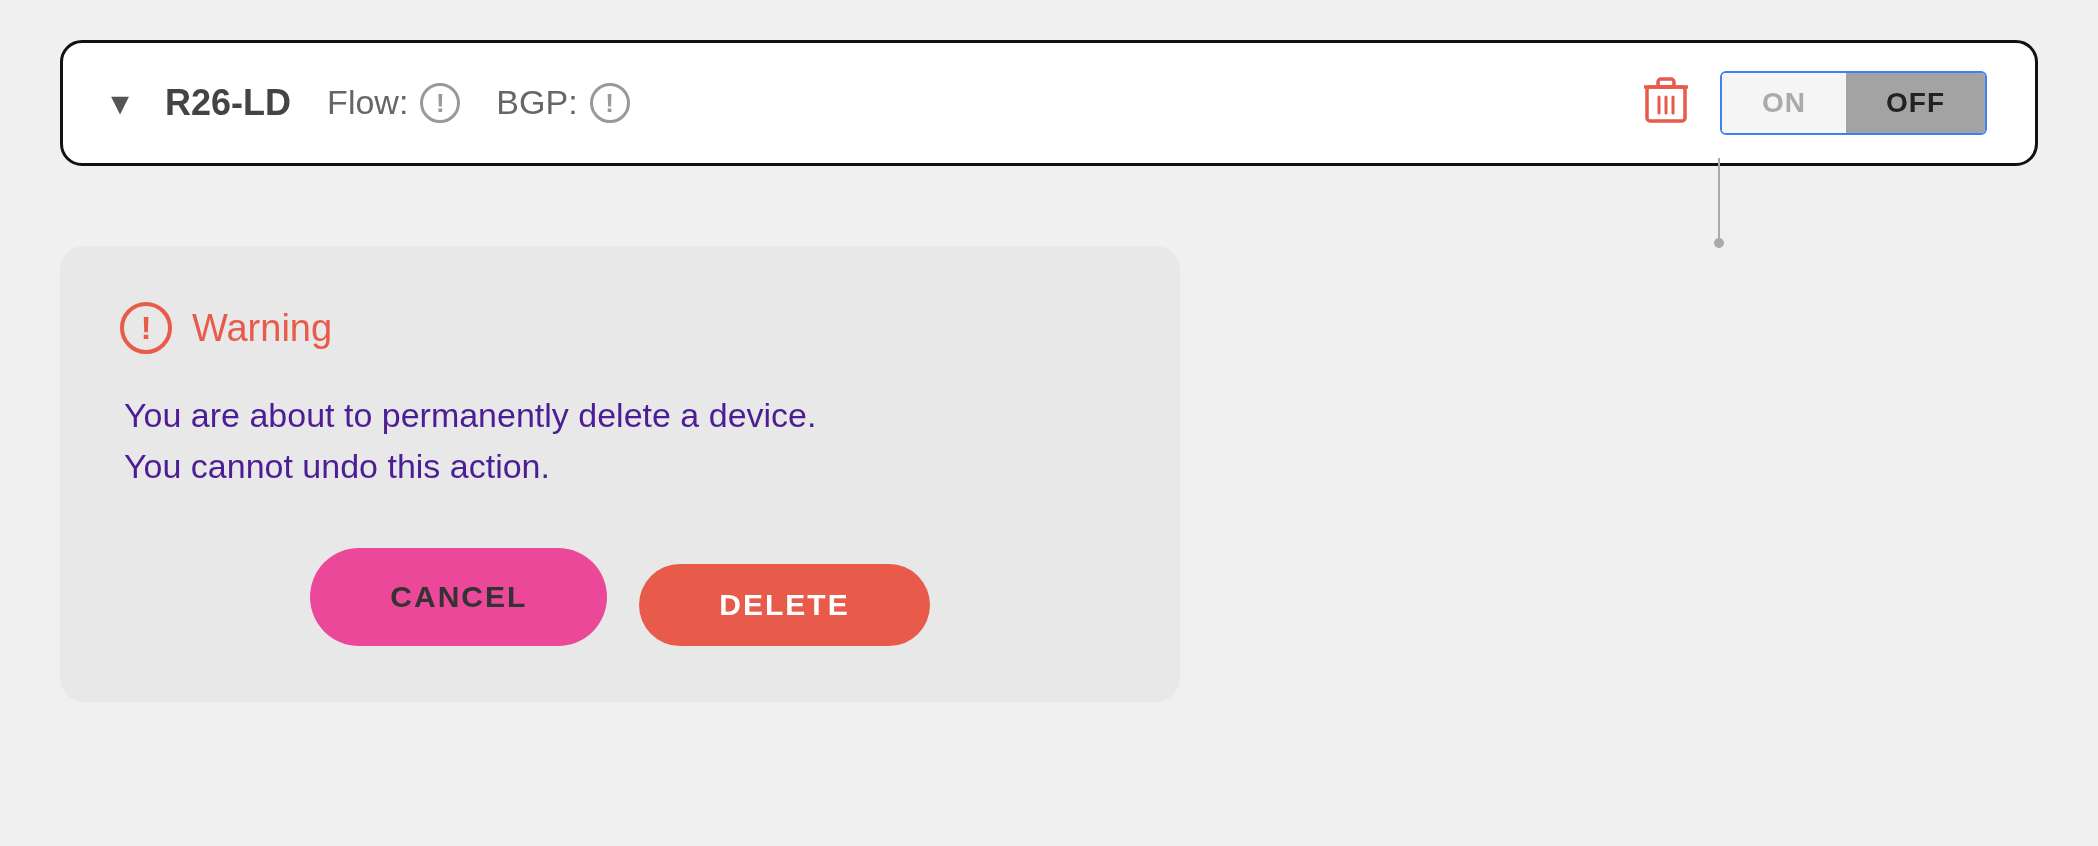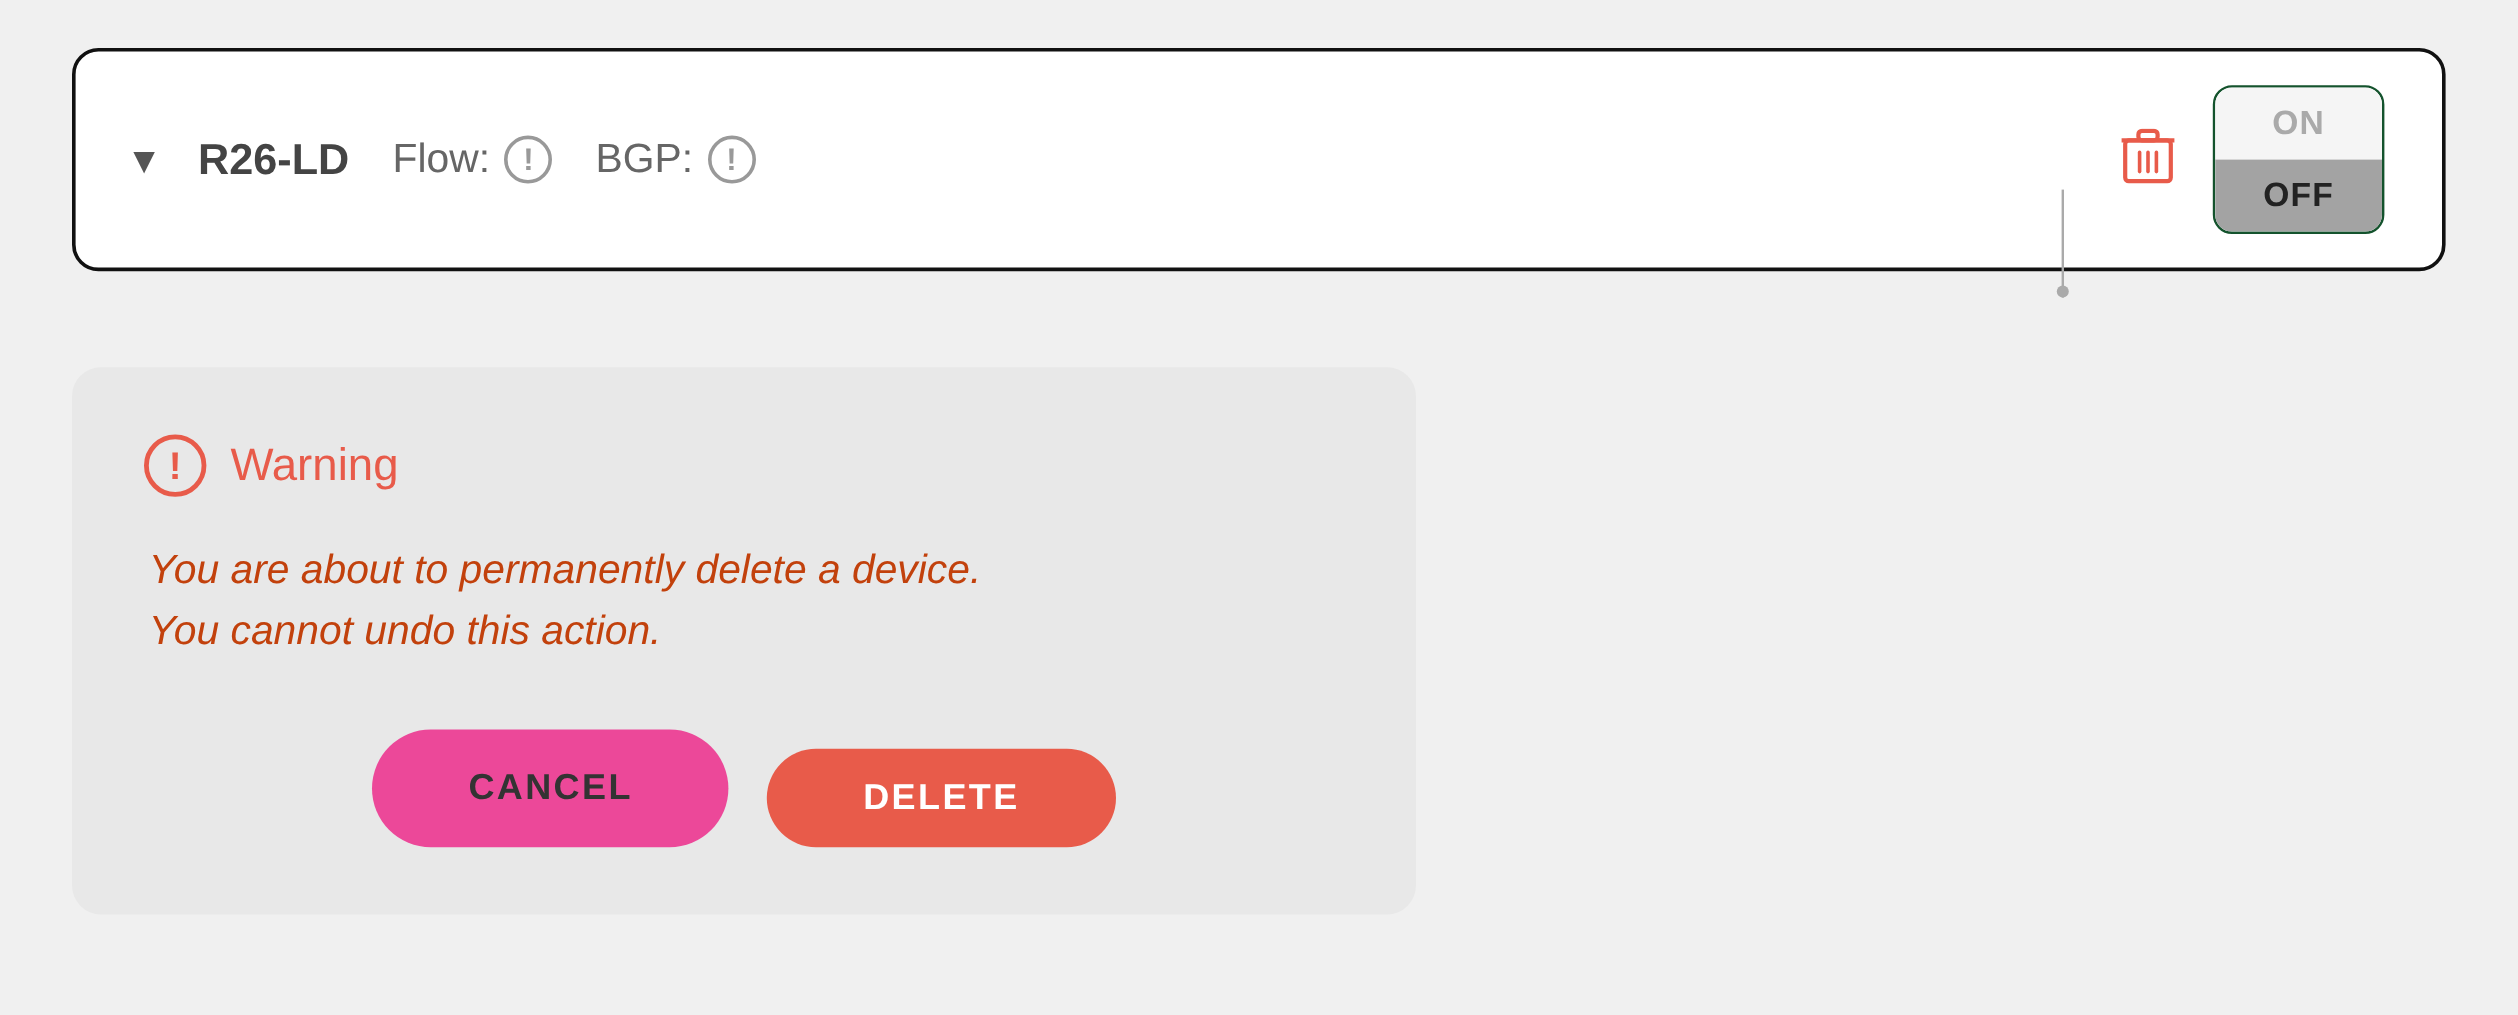--- a/index.html
+++ b/index.html
@@ -78,24 +78,23 @@
     }
 
     
     .trash-svg {
       width: 44px;
       height: 48px;
     }
 
     .toggle-group {
       display: flex;
-      border: 2px solid #14532d;
-      border-radius: 16px;
+      border: 2px solid #3b82f6;
+      border-radius: 6px;
       overflow: hidden;
-      flex-direction: column;
     }
 
     .toggle-btn {
       padding: 14px 40px;
       font-size: 28px;
       font-weight: 600;
       background: #f5f5f5;
       color: #aaa;
       border: none;
       cursor: pointer;
@@ -163,25 +162,24 @@
     }
 
     .warning-title {
       font-size: 38px;
       font-weight: 400;
       color: #e85b4a;
     }
 
     .warning-body {
       font-size: 34px;
-      color: #c2410c;
+      color: #4c1d95;
       line-height: 1.5;
       margin-bottom: 56px;
       padding-left: 4px;
-      font-style: italic;
     }
 
     .popup-actions {
       display: flex;
       gap: 32px;
       justify-content: center;
     }
 
     .btn-cancel {
       padding: 24px 80px;

